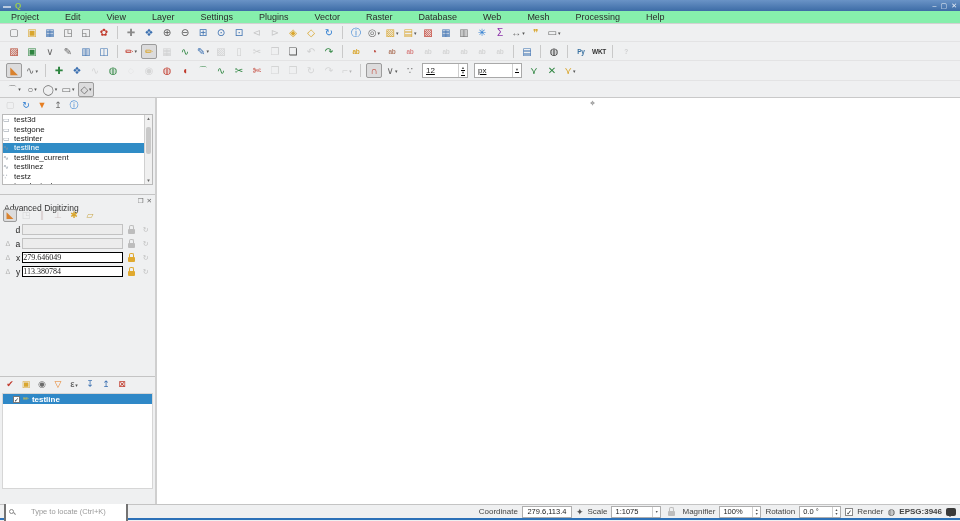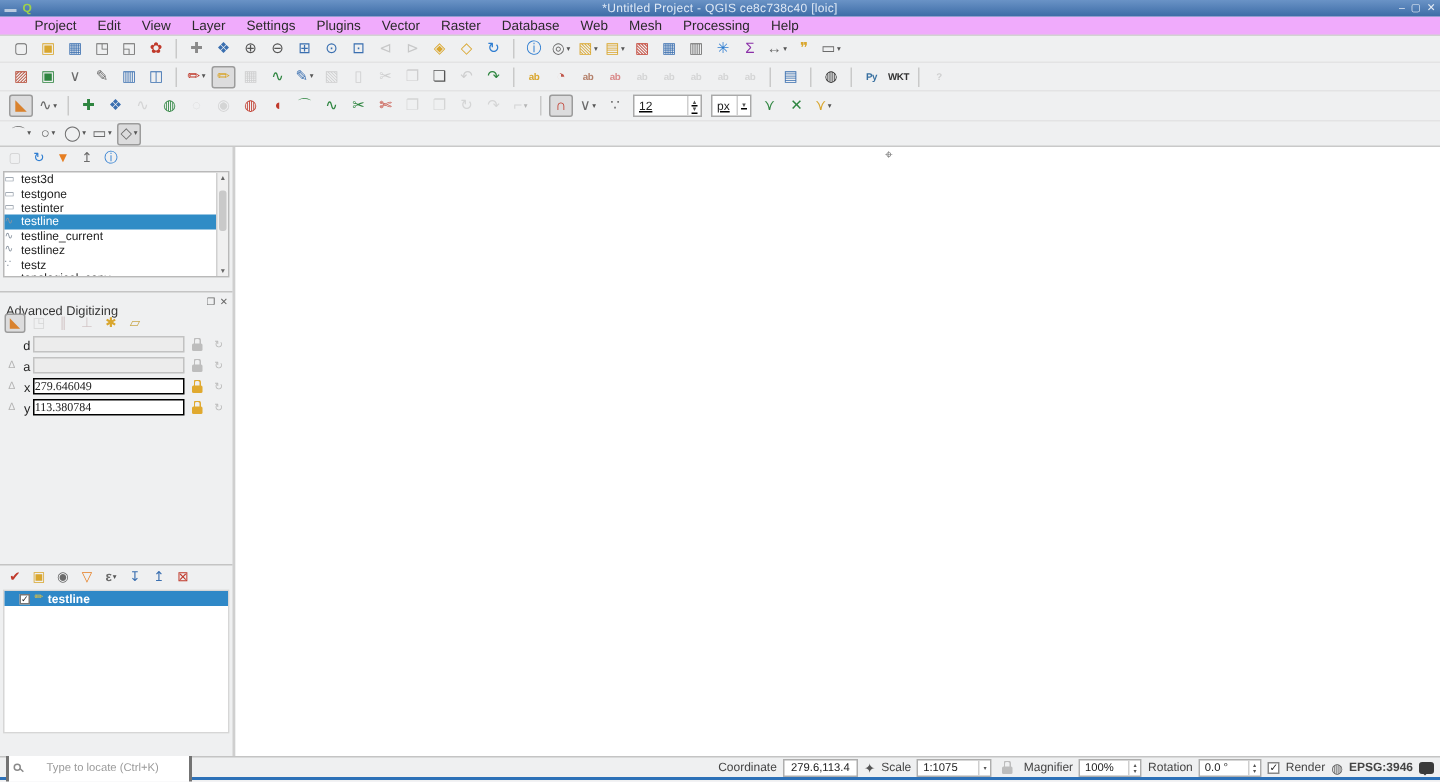--- a/index.html
+++ b/index.html
@@ -11,40 +11,40 @@
   #titlebar { position:relative; height:11px;
     background:linear-gradient(#6a93c6,#3d6ca6); color:#dfe9f5; font-size:8px; }
   #titlebar .title { position:absolute; left:0; right:0; top:1px; text-align:center; letter-spacing:.2px; }
   #tb-left { position:absolute; left:3px; top:1px; display:flex; gap:4px; align-items:center; }
   .win-dash { width:8px; height:2px; background:#b9cadf; margin-top:3px; }
   .qgis-logo { font-size:8px; font-weight:bold; color:#9fd24a; line-height:9px; }
   #tb-controls { position:absolute; right:3px; top:0; display:flex; gap:4px; font-size:7px; color:#e8eef6; }
   #tb-controls span { line-height:11px; }
 
   
-  #menubar { height:13px; display:flex; align-items:center; padding-left:16px;
-    background:#f0abfc; border-bottom:1px solid #d2d2d2; }
+  #menubar { height:13px; display:flex; align-items:center; padding-left:4px;
+    background:#86efac; border-bottom:1px solid #d2d2d2;gap:12px; }
   .menu-item { font-size:9px; color:#2b2b2b; padding:0 7px; line-height:12px; }
 
   
   #toolbars { background:#eff0f1; }
   .tb-row { display:flex; align-items:center; padding-left:5px; border-bottom:1px solid #e3e3e4; }
   #tbrow1 { height:18px; } #tbrow2 { height:19px; } #tbrow3 { height:20px; }
   #tbrow4 { height:17px; border-bottom:1px solid #c9c9c9; }
   .tb-btn { position:relative; display:inline-flex; align-items:center; justify-content:center;
     width:16px; height:15px; margin:0 1px; border:1px solid transparent; border-radius:2px; }
   .tb-btn .glyph { font-size:10px; line-height:13px; }
   .tb-btn.txt .glyph { font-size:6.5px; font-weight:bold; letter-spacing:-.3px; }
   .tb-btn.pressed { background:#dcdcdd; border-color:#9c9c9c; }
   .tb-btn.disabled { opacity:.38; filter:grayscale(60%); }
   .tb-btn .dd { font-size:5px; color:#555; margin-left:1px; }
   .tb-sep { width:1px; height:13px; background:#c9c9c9; margin:0 4px; }
   .tb-spin,.tb-combo { display:inline-flex; align-items:center; height:15px;
     background:#fff; border:1px solid #a9a9a9; margin:0 3px;text-decoration:underline; }
-  .tb-spin { width:46px; } .tb-combo { width:27px; }
+  .tb-spin { width:46px; } .tb-combo { width:48px; }
   .ctl-val { flex:1; font-size:8px; color:#222; padding-left:3px; }
   .ctl-arrows { display:flex; flex-direction:column; justify-content:center; font-size:4px;
     color:#555; border-left:1px solid #cfcfcf; padding:0 2px; height:100%; line-height:4.5px; }
 
   
   #main { position:relative; display:flex; height:406px; }
   #dock { width:157px; background:#eff0f1; border-right:2px solid #cfcfcf; display:flex; flex-direction:column; }
   #canvas { position:relative; flex:1; background:#fff; }
   #canvas-cursor { position:absolute; left:433px; top:0px; font-size:9px; color:#777; }
 
@@ -125,21 +125,20 @@
 </head>
 <body>
 
 <div id="window">
 
   <div id="titlebar">
     <div id="tb-left">
       <span class="win-dash"></span>
       <span class="qgis-logo">Q</span>
     </div>
-    <div class="title">*Untitled Project - QGIS ce8c738c40 [loic]</div>
     <div id="tb-controls">
       <span>–</span>
       <span>▢</span>
       <span>✕</span>
     </div>
   </div>
 
   <div id="menubar">
       <span class="menu-item">Project</span>
       <span class="menu-item">Edit</span>

